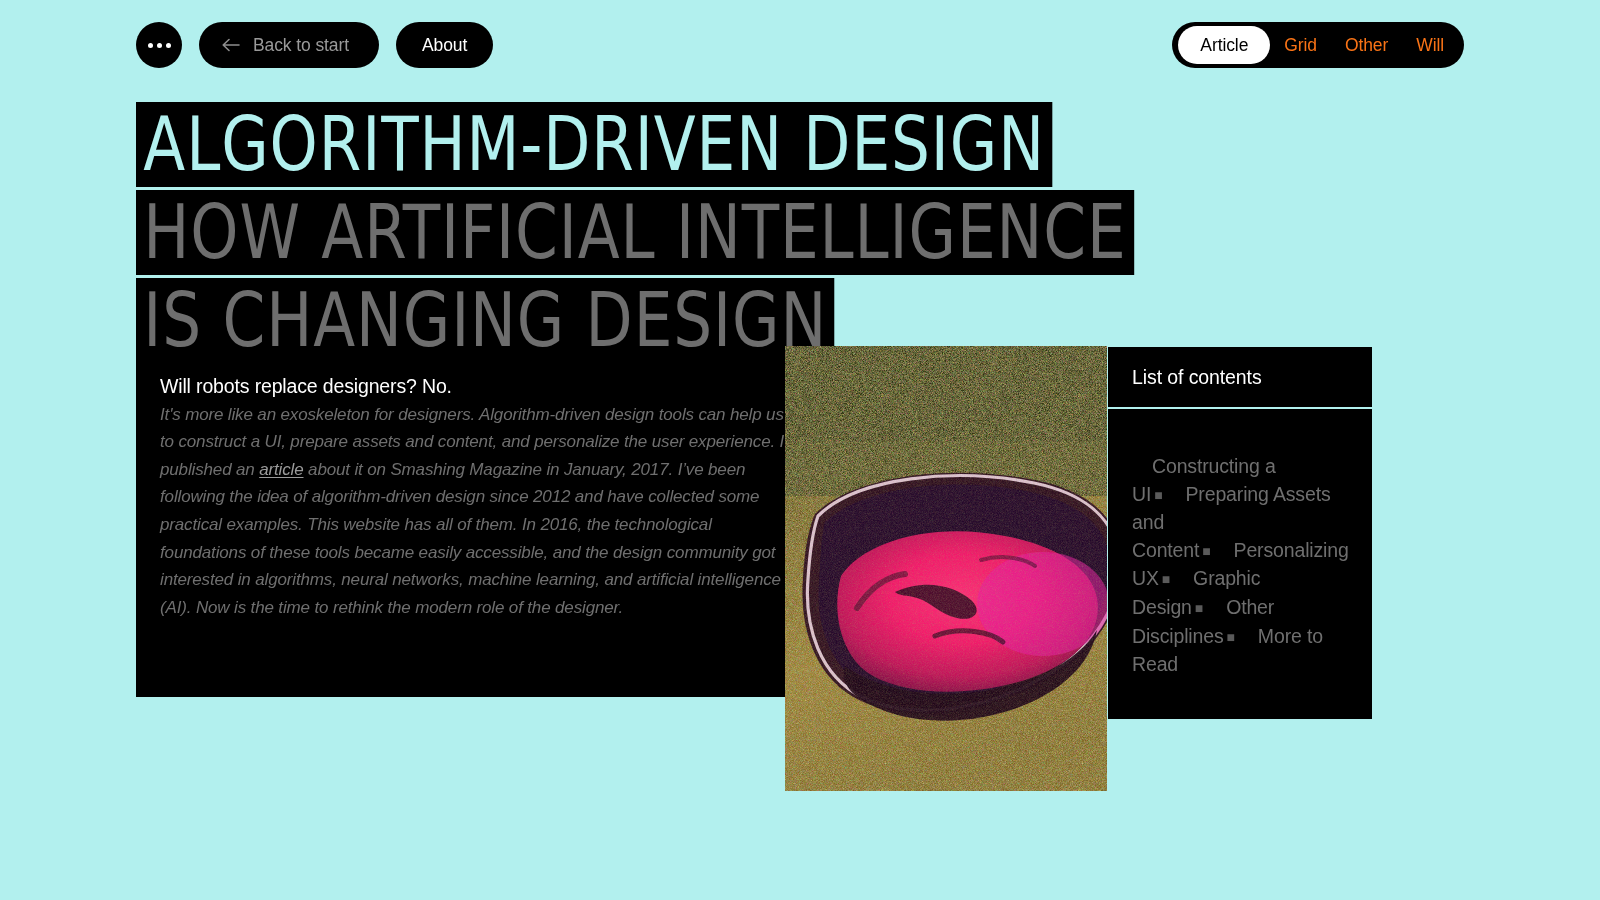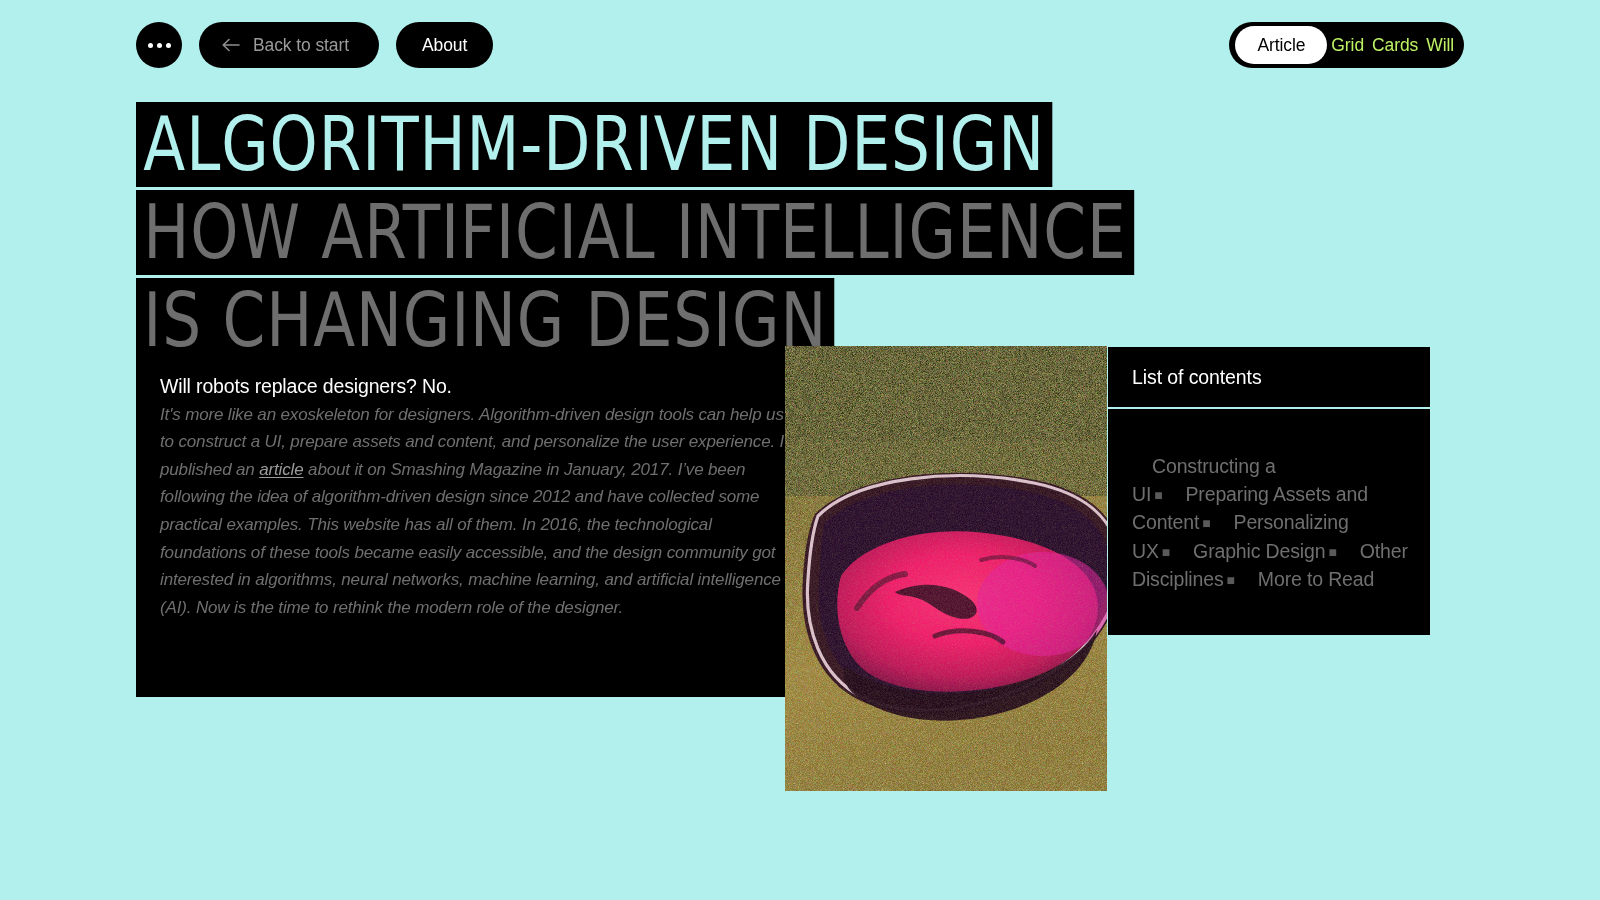--- a/index.html
+++ b/index.html
@@ -99,26 +99,26 @@
     top: 0;
     height: 46px;
     background: #000;
     border-radius: 23px;
     display: flex;
     align-items: center;
     padding: 0 6px;
   }
   .tab {
     height: 34px;
-    padding: 0 4px;
+    padding: 0 14px;
     display: flex;
     align-items: center;
     justify-content: center;
     border-radius: 17px;
-    color: #bef264;
+    color: #f97316;
     font-size: 17.5px;
     letter-spacing: -0.1px;
     cursor: pointer;
     white-space: nowrap;
   }
   .tab.active {
     background: #ffffff;
     color: #000000;
     height: 38px;
     border-radius: 19px;
@@ -199,21 +199,21 @@
     overflow: hidden;
     background: #2b2412;
   }
   .figure svg { display: block; width: 100%; height: 100%; }
 
   
   .toc {
     position: absolute;
     left: 972px;
     top: 0;
-    width: 322px;
+    width: 264px;
     background: #000;
   }
   .toc-head {
     height: 62px;
     display: flex;
     align-items: center;
     padding: 0 0 0 24px;
     border-bottom: 2px solid #b2f0ee;
   }
   .toc-head .title {
@@ -268,21 +268,21 @@
     </div>
 
     <div class="nav-right">
       <div class="tab active">
         <span>Article</span>
       </div>
       <div class="tab">
         <span>Grid</span>
       </div>
       <div class="tab">
-        <span>Cards</span>
+        <span>Other</span>
       </div>
       <div class="tab">
         <span>Will</span>
       </div>
     </div>
 
   </div>
 
   <div class="headline">
     <div class="hl-line cyan">ALGORITHM-DRIVEN DESIGN</div>

